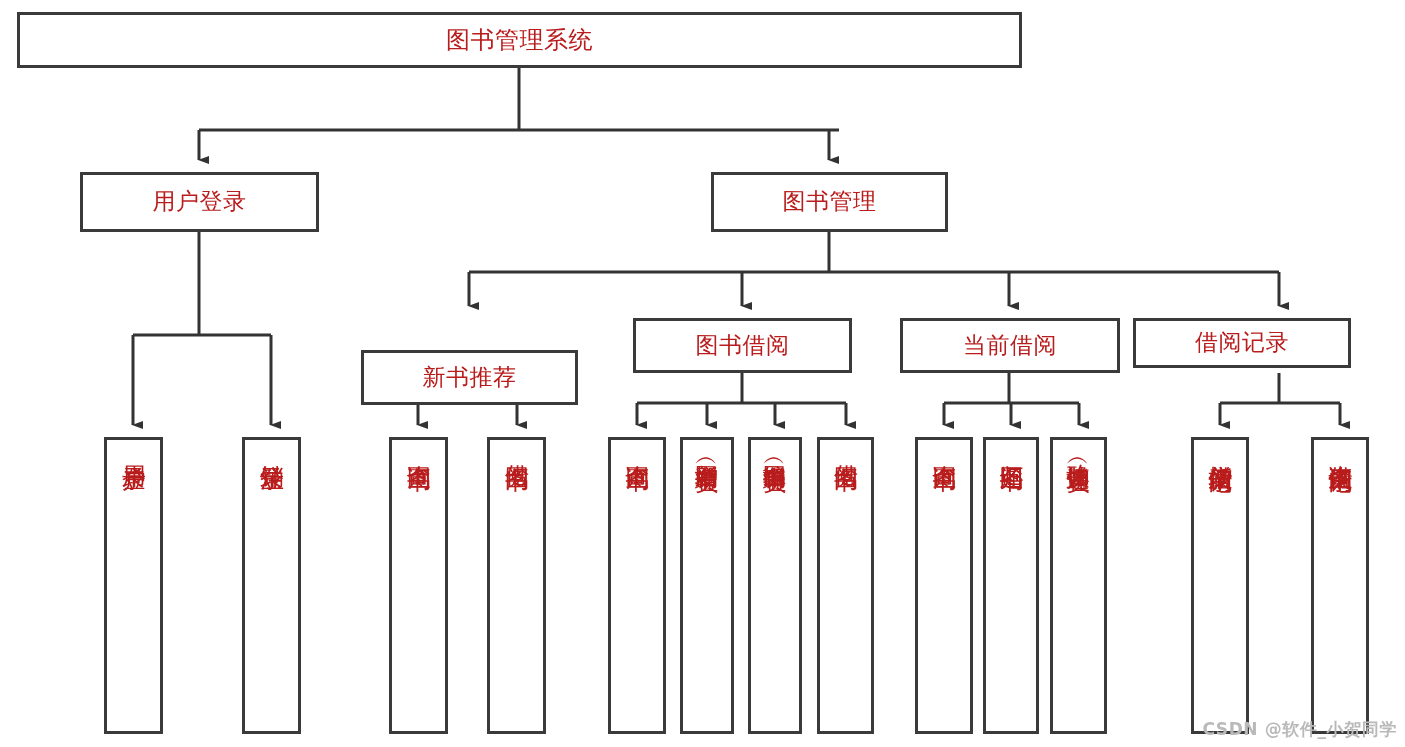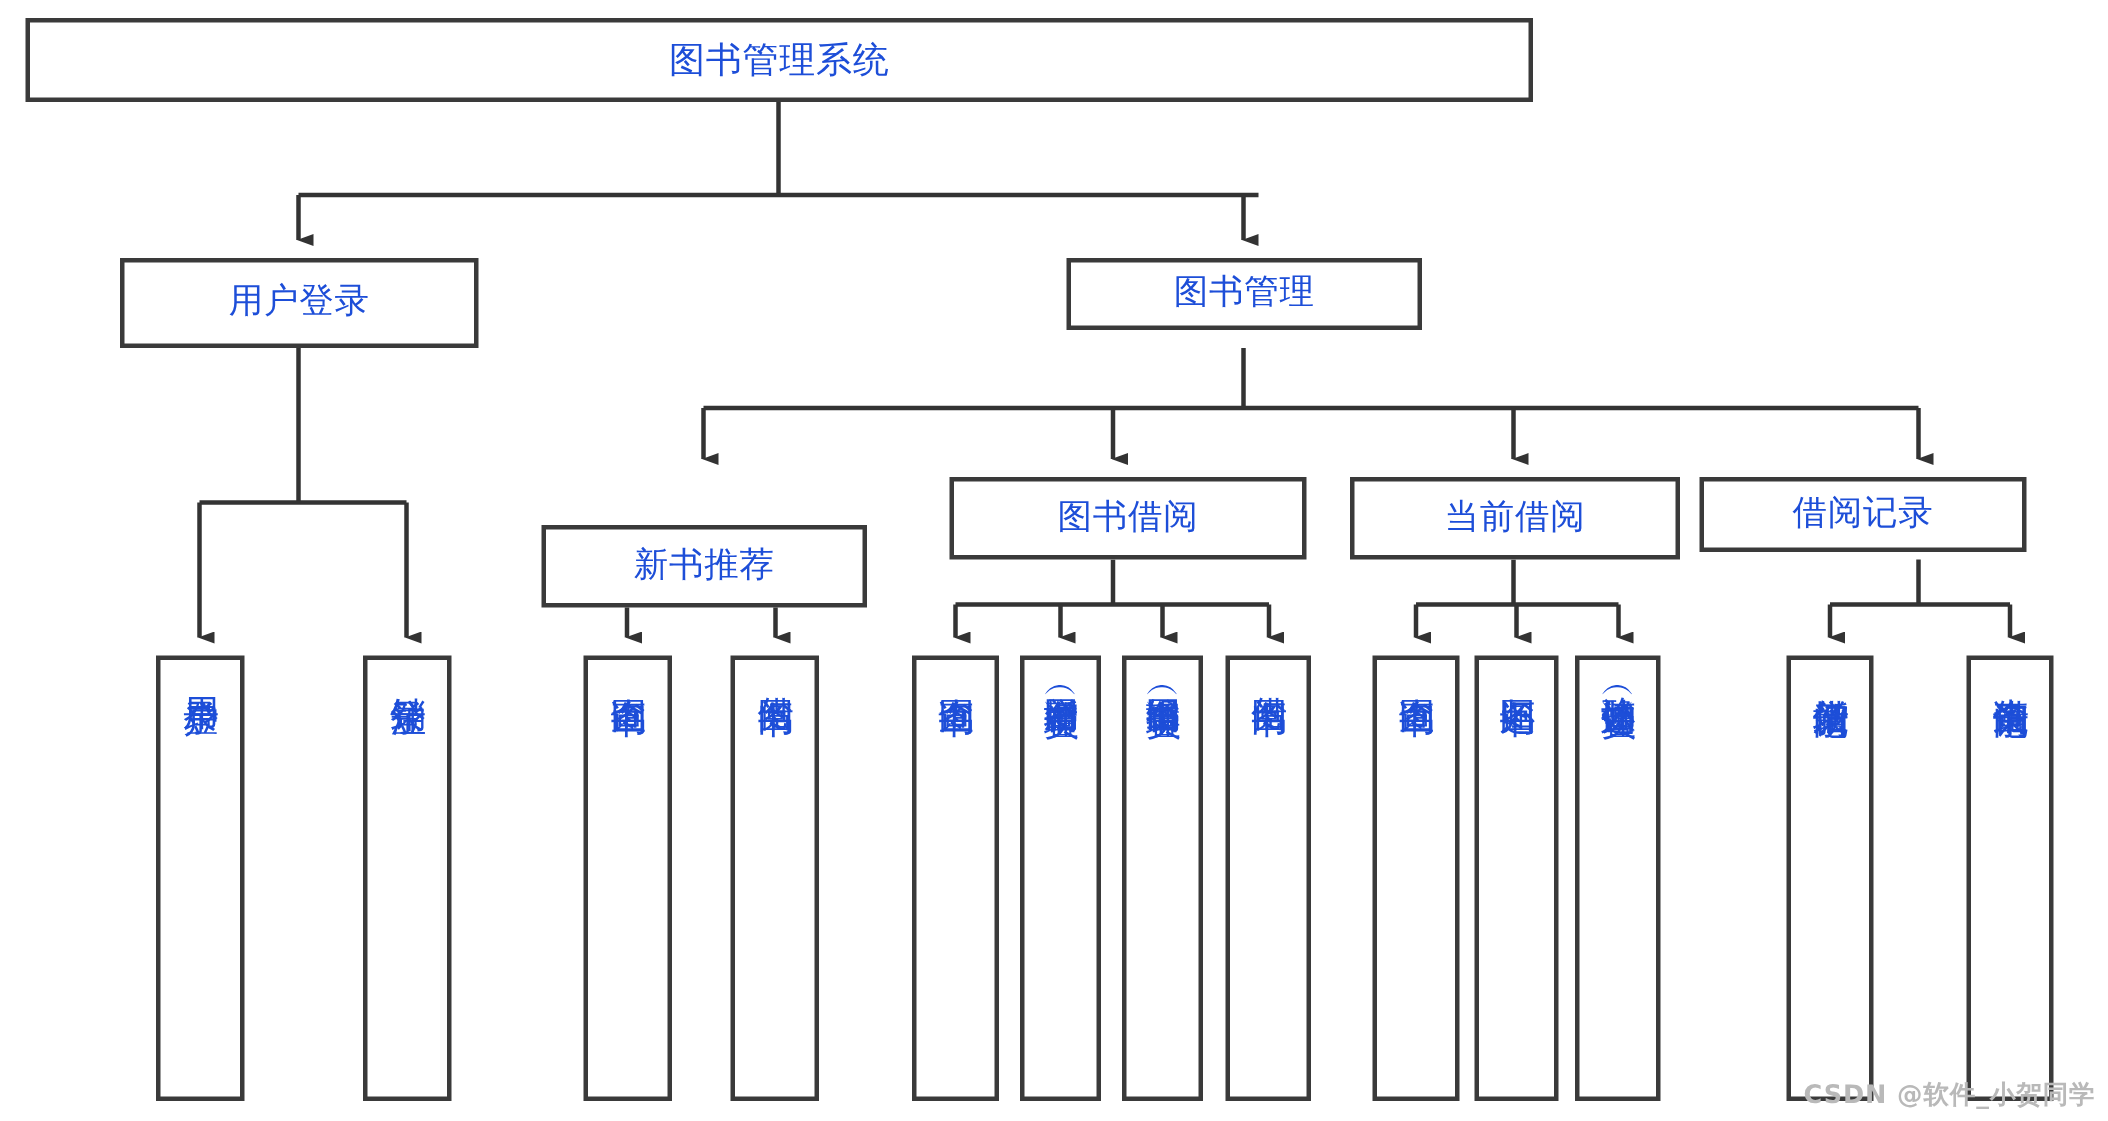--- a/index.html
+++ b/index.html
@@ -34,21 +34,21 @@
     border: 3px solid #3a3a3a;
     display: flex;
     align-items: center;
     justify-content: center;
     text-align: center;
   }
   .node-label {
     font-size: 23px;
     line-height: 1.2;
     letter-spacing: 0.5px;
-    color: #1d4ed8;
+    color: #b91c1c;
     white-space: nowrap;
   }
   .node.root .node-label { font-size: 24px; }
   .node.level2 .node-label { font-size: 23px; }
   .node.leaf {
     align-items: flex-start;
     justify-content: center;
     padding-top: 6px;
   }
   .node.leaf .node-label {
@@ -128,28 +128,28 @@
     </g>
   </svg>
 
   <div class="node root" style="left:17px; top:12px; width:1005px; height:56px;">
     <span class="node-label">图书管理系统</span>
   </div>
 
   <div class="node level2" style="left:80px; top:172px; width:239px; height:60px;">
     <span class="node-label">用户登录</span>
   </div>
-  <div class="node level2" style="left:711px; top:172px; width:237px; height:48px;">
+  <div class="node level2" style="left:711px; top:172px; width:237px; height:60px;">
     <span class="node-label">图书管理</span>
   </div>
 
   <div class="node level2" style="left:361px; top:318px; width:217px; height:55px;margin-top:32px;">
     <span class="node-label">新书推荐</span>
   </div>
-  <div class="node level2" style="left:633px; top:318px; width:238px; height:55px;">
+  <div class="node level2" style="left:633px; top:318px; width:219px; height:55px;">
     <span class="node-label">图书借阅</span>
   </div>
   <div class="node level2" style="left:900px; top:318px; width:220px; height:55px;">
     <span class="node-label">当前借阅</span>
   </div>
   <div class="node level2" style="left:1133px; top:318px; width:218px; height:50px;">
     <span class="node-label">借阅记录</span>
   </div>
 
   <div class="node leaf" style="left:104px; top:437px; width:59px; height:297px;">

